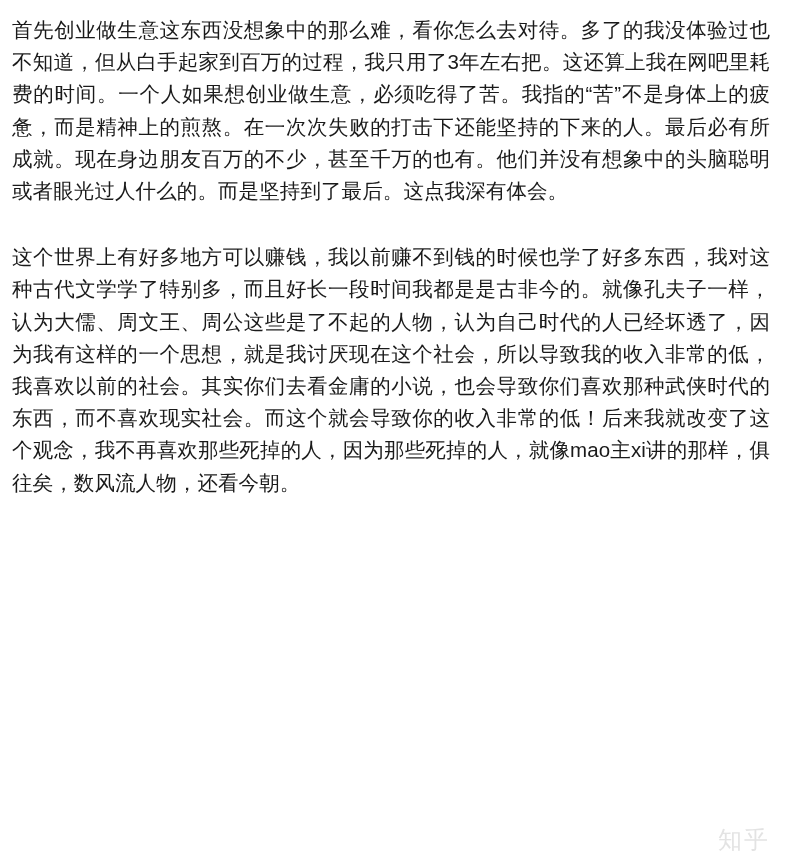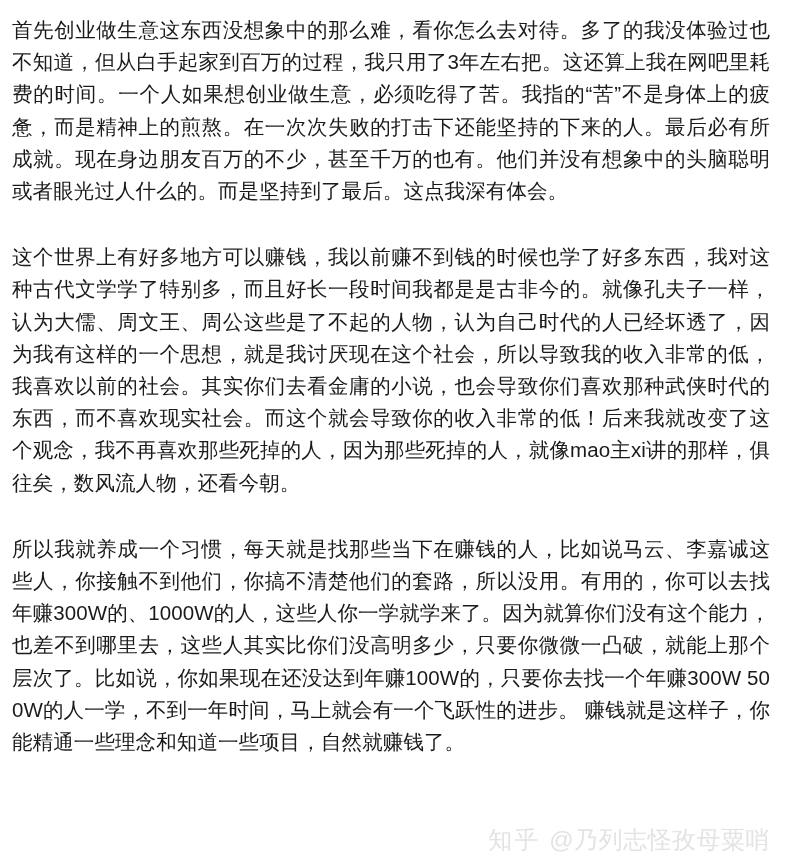--- a/index.html
+++ b/index.html
@@ -63,19 +63,17 @@
     font-size: 24px;
     letter-spacing: 0.5px;
   }
 </style>
 </head>
 <body>
 
 <div id="article">
   <p class="para">首先创业做生意这东西没想象中的那么难，看你怎么去对待。多了的我没体验过也不知道，但从白手起家到百万的过程，我只用了3年左右把。这还算上我在网吧里耗费的时间。一个人如果想创业做生意，必须吃得了苦。我指的“苦”不是身体上的疲惫，而是精神上的煎熬。在一次次失败的打击下还能坚持的下来的人。最后必有所成就。现在身边朋友百万的不少，甚至千万的也有。他们并没有想象中的头脑聪明或者眼光过人什么的。而是坚持到了最后。这点我深有体会。</p>
   <p class="para">这个世界上有好多地方可以赚钱，我以前赚不到钱的时候也学了好多东西，我对这种古代文学学了特别多，而且好长一段时间我都是是古非今的。就像孔夫子一样，认为大儒、周文王、周公这些是了不起的人物，认为自己时代的人已经坏透了，因为我有这样的一个思想，就是我讨厌现在这个社会，所以导致我的收入非常的低，我喜欢以前的社会。其实你们去看金庸的小说，也会导致你们喜欢那种武侠时代的东西，而不喜欢现实社会。而这个就会导致你的收入非常的低！后来我就改变了这个观念，我不再喜欢那些死掉的人，因为那些死掉的人，就像mao主xi讲的那样，俱往矣，数风流人物，还看今朝。</p>
-  <p class="para">所以我就养成一个习惯，每天就是找那些当下在赚钱的人，比如说马云、李嘉诚这些人，你接触不到他们，你搞不清楚他们的套路，所以没用。有用的，你可以去找年赚300W的、1000W的人，这些人你一学就学来了。因为就算你们没有这个能力，也差不到哪里去，这些人其实比你们没高明多少，只要你微微一凸破，就能上那个层次了。比如说，你如果现在还没达到年赚100W的，只要你去找一个年赚300W 500W的人一学，不到一年时间，马上就会有一个飞跃性的进步。 赚钱就是这样子，你能精通一些理念和知道一些项目，自然就赚钱了。</p>
 </div>
 
 <div id="watermark">
   <span class="wm-logo">知乎</span>
-  <span class="wm-handle">@乃列志怪孜母粟哨</span>
 </div>
 
 </body></html>

